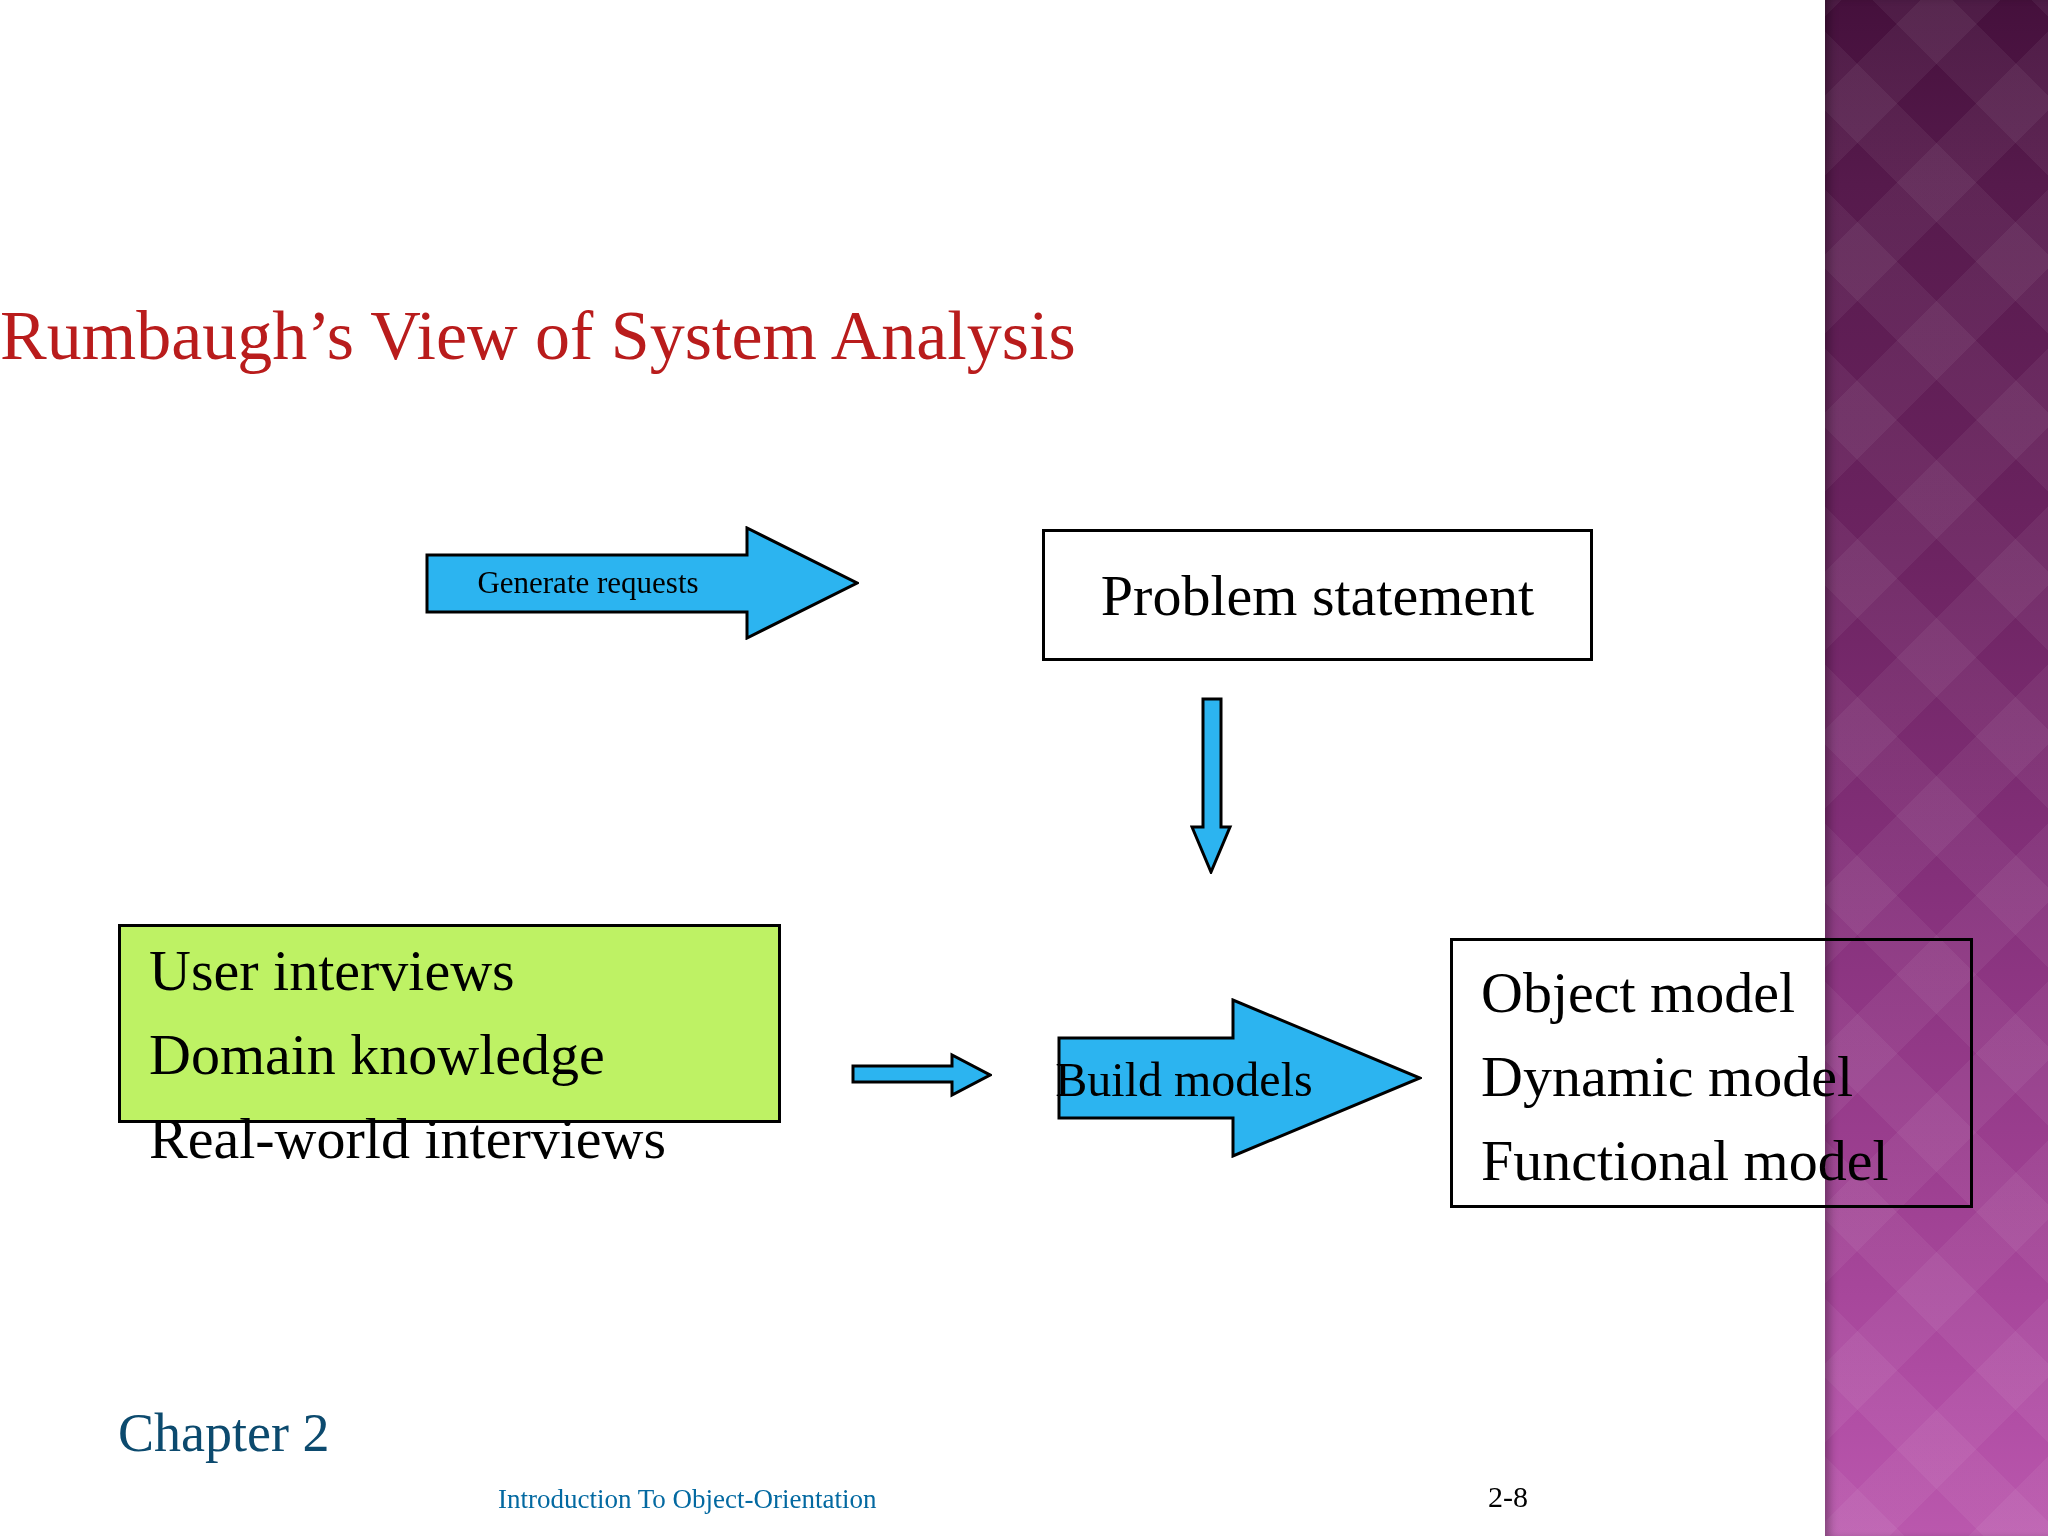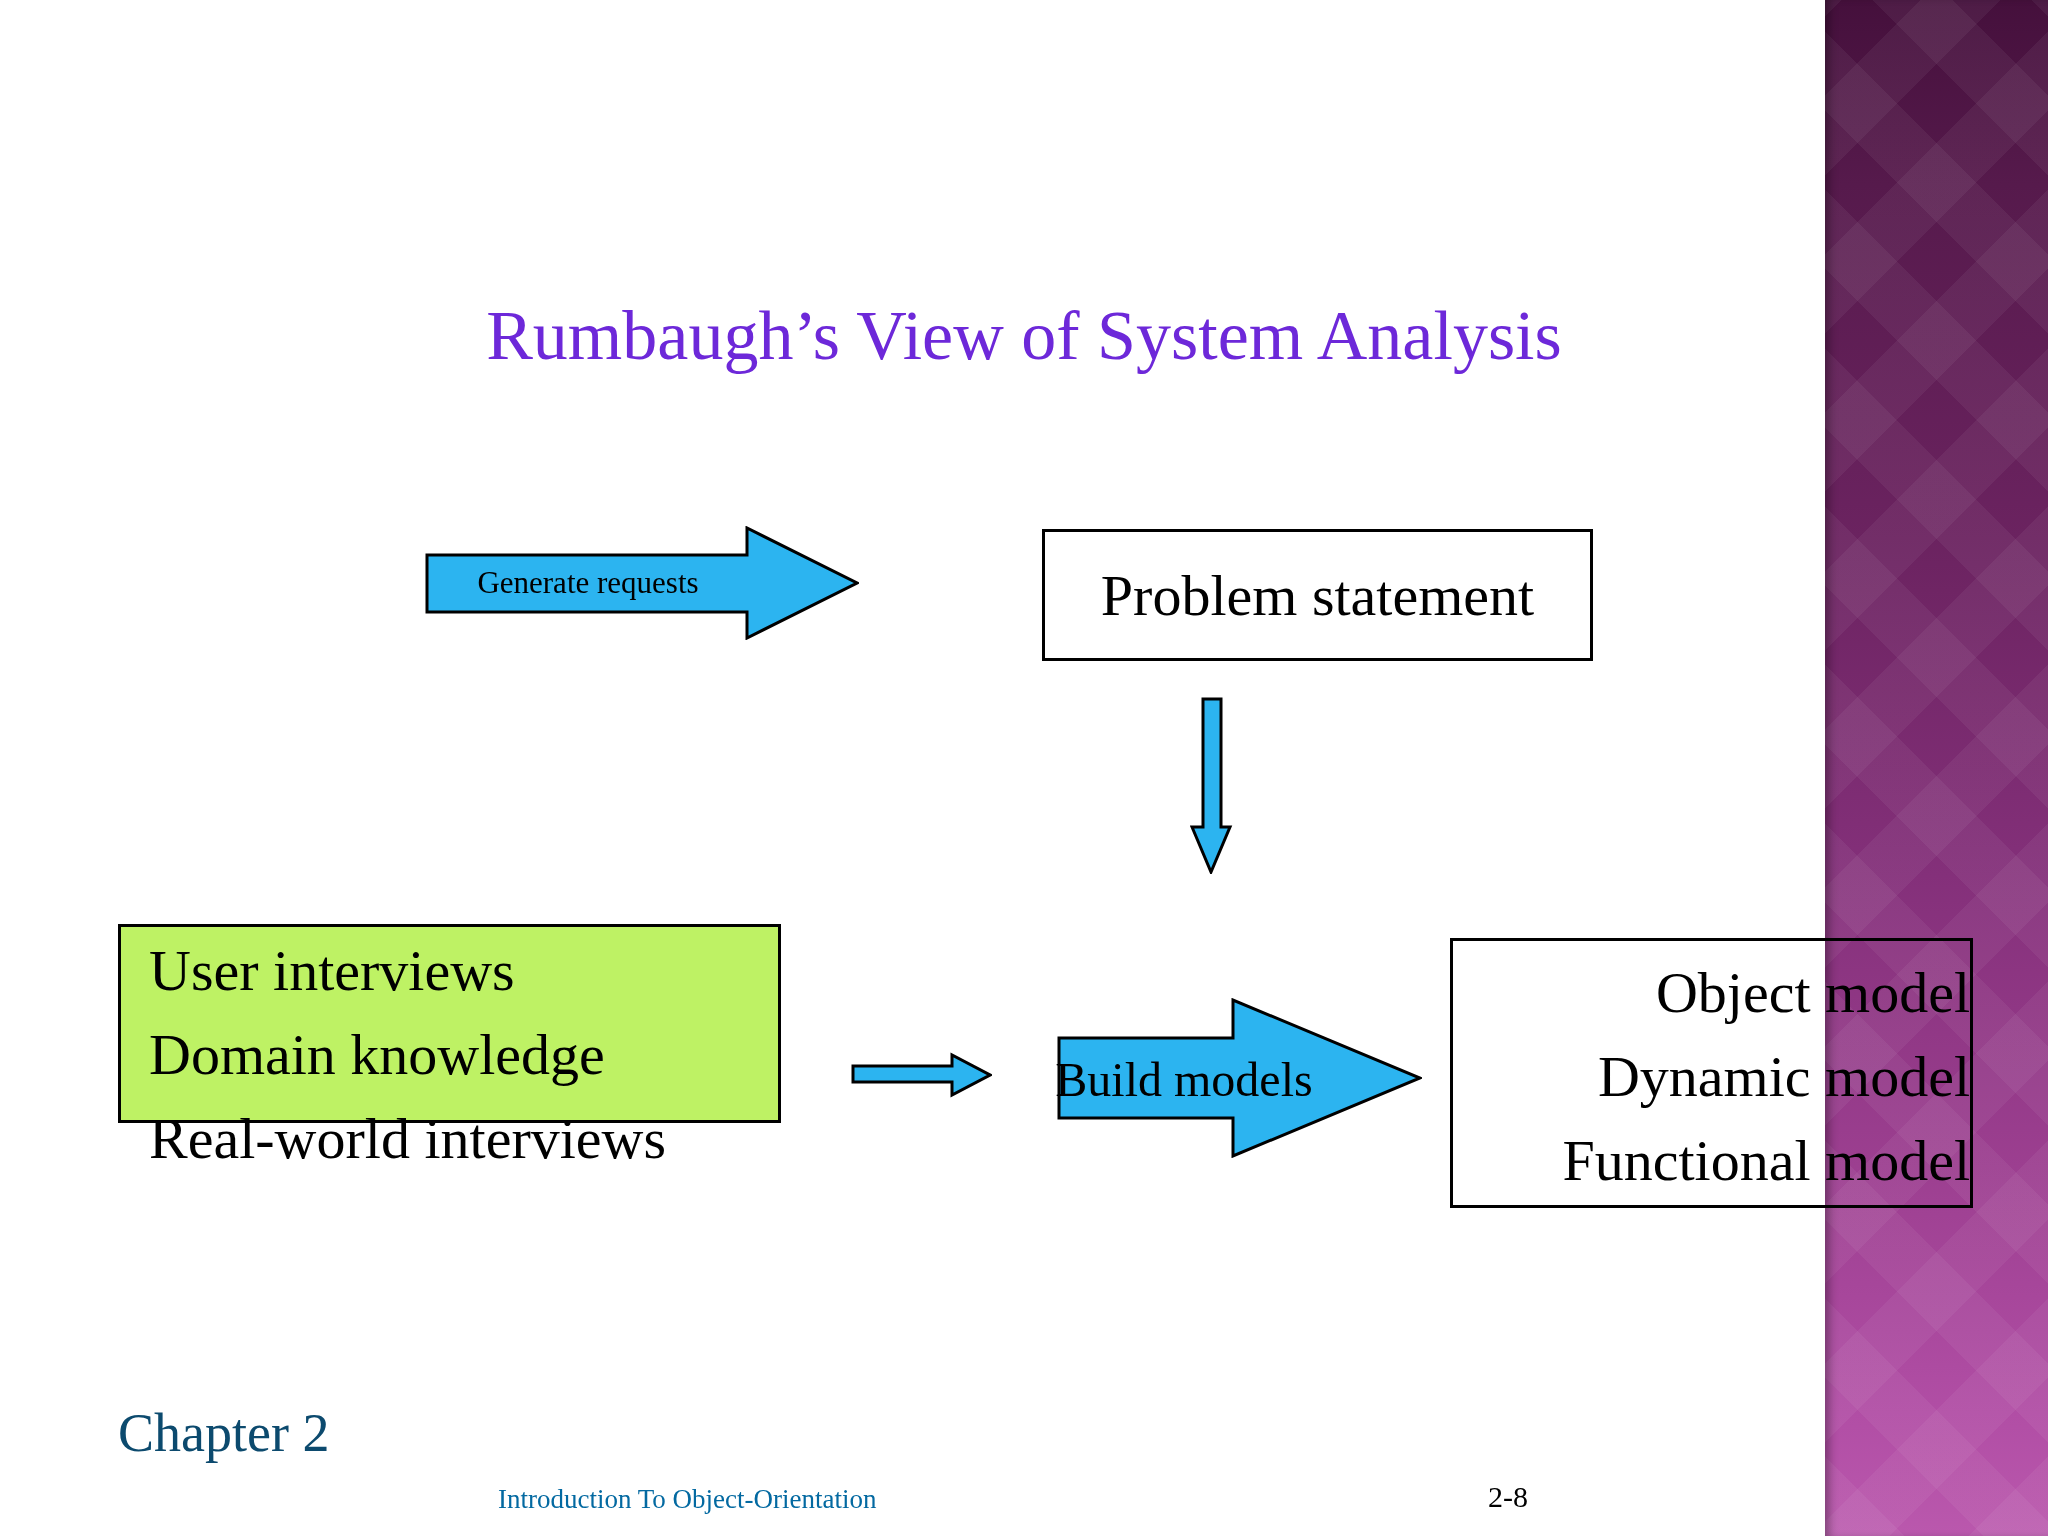--- a/index.html
+++ b/index.html
@@ -23,23 +23,23 @@
       repeating-linear-gradient(45deg,  rgba(255,255,255,0.05) 0 56px, rgba(255,255,255,0) 56px 112px),
       repeating-linear-gradient(-45deg, rgba(255,255,255,0.05) 0 56px, rgba(255,255,255,0) 56px 112px),
       linear-gradient(180deg, #45103C 0%, #561A4C 12%, #6B2360 35%, #84307A 57%, #9C3F90 76%, #B14EA5 92%, #BA58AD 100%);
     box-shadow: inset 8px 0 10px -4px rgba(0,0,0,0.35);
     z-index: 1;
   }
   .page-title {
     position: absolute;
     left: 0; top: 296px;
     width: 2048px;
-    text-align: center;
+    text-align: left;
     font-size: 70px;
-    color: #6d28d9;
+    color: #b91c1c;
     z-index: 2;
     white-space: nowrap;
   }
   .shape { position: absolute; z-index: 2; }
   .shape polygon { stroke: #000000; stroke-width: 3; stroke-linejoin: miter; }
   .arrow-label {
     position: absolute;
     display: flex; align-items: center; justify-content: center;
     color: #000000;
     z-index: 3;
@@ -67,21 +67,20 @@
     padding: 2px 0 0 28px;
     font-size: 58px;
     line-height: 84px;
   }
   .models-box {
     left: 1450px; top: 938px; width: 523px; height: 270px;
     background: transparent;
     padding: 10px 0 0 28px;
     font-size: 58px;
     line-height: 84px;
-    text-align: right;
   }
   .box .line { white-space: nowrap; }
   .chapter-label {
     position: absolute;
     left: 118px; top: 1402px;
     font-size: 54px;
     color: #0c4a6e;
     z-index: 2;
     white-space: nowrap;
   }

